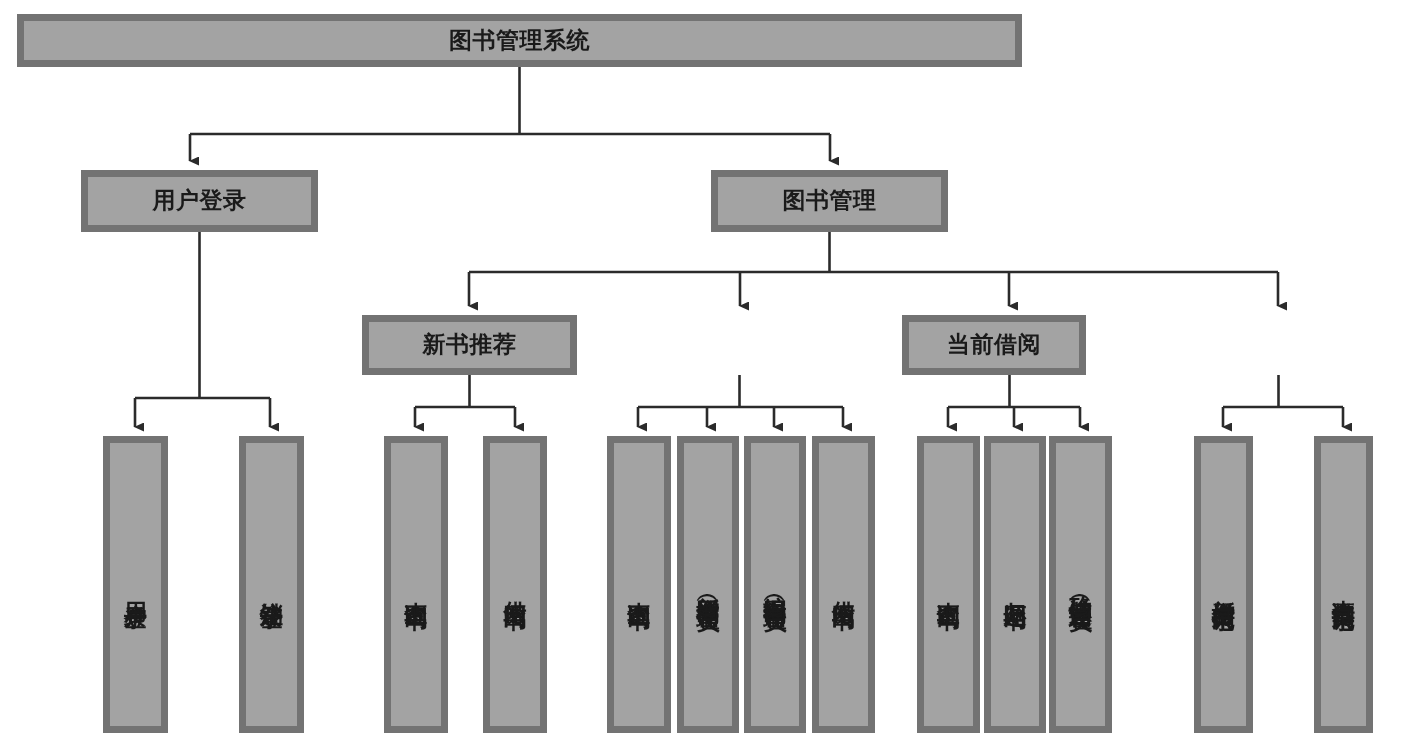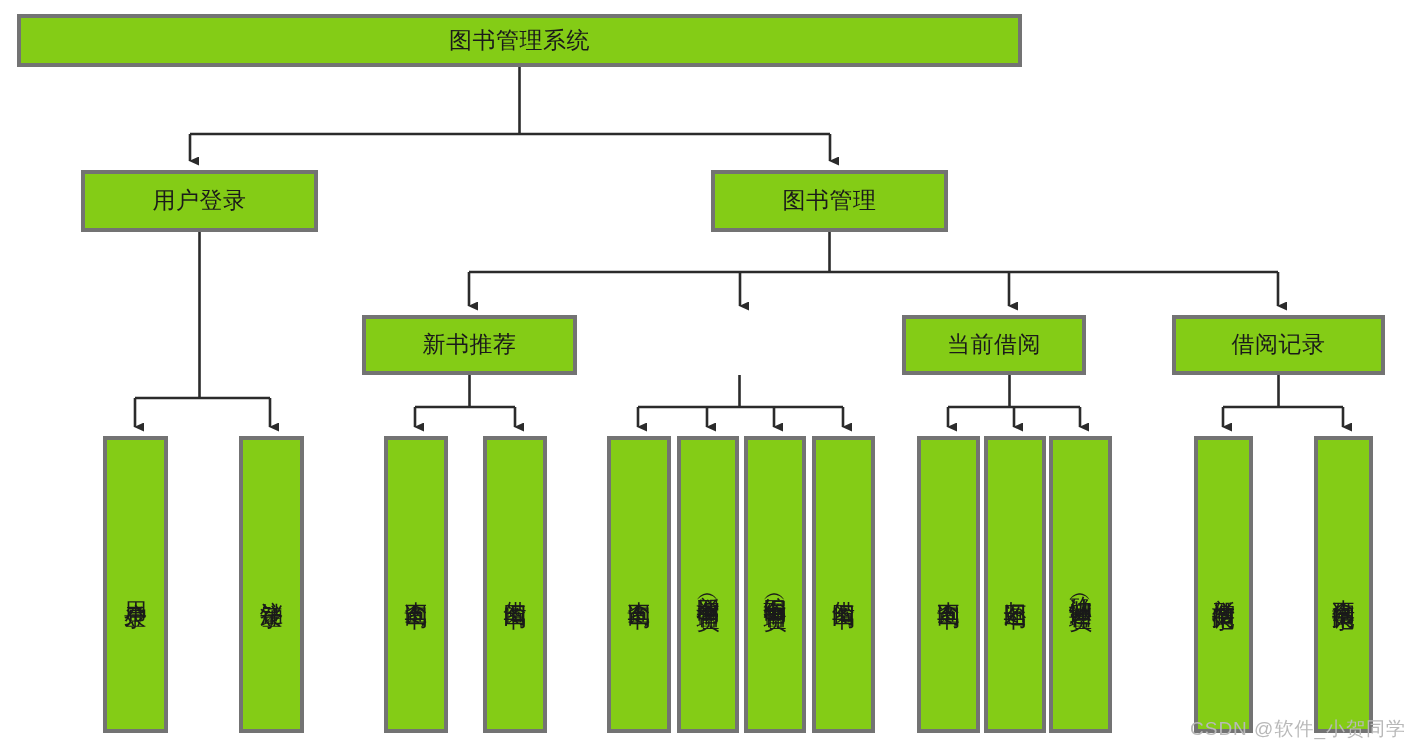--- a/index.html
+++ b/index.html
@@ -22,26 +22,27 @@
     position: absolute;
     left: 0;
     top: 0;
     width: 1405px;
     height: 747px;
     pointer-events: none;
   }
   .node {
     position: absolute;
     box-sizing: border-box;
-    background: #84cc16;
-    border: 4px solid #737373;
+    background: #a3a3a3;
+    border: 7px solid #737373;
     display: flex;
     align-items: center;
     justify-content: center;
     color: #1a1a1a;
+    font-weight: bold;
   }
   .node-label {
     display: block;
     text-align: center;
     line-height: 1.12;
     letter-spacing: 0.5px;
   }
   
   .node.horiz .node-label {
     font-size: 23px;
@@ -142,23 +143,20 @@
 
   <div class="node horiz" style="left:711px; top:170px; width:237px; height:62px;">
     <span class="node-label">图书管理</span>
   </div>
 
 
   <div class="node horiz" style="left:902px; top:315px; width:184px; height:60px;">
     <span class="node-label">当前借阅</span>
   </div>
 
-  <div class="node horiz" style="left:1172px; top:315px; width:213px; height:60px;">
-    <span class="node-label">借阅记录</span>
-  </div>
 
   <div class="node vert" style="left:103px; top:436px; width:65px; height:297px;">
     <span class="node-label">用户登录</span>
   </div>
 
   <div class="node vert" style="left:239px; top:436px; width:65px; height:297px;">
     <span class="node-label">注销登录</span>
   </div>
 
   <div class="node vert" style="left:384px; top:436px; width:64px; height:297px;">
@@ -198,15 +196,14 @@
   </div>
 
   <div class="node vert" style="left:1194px; top:436px; width:59px; height:297px;">
     <span class="node-label">新增借阅记录</span>
   </div>
 
   <div class="node vert" style="left:1314px; top:436px; width:59px; height:297px;">
     <span class="node-label">查询借阅记录</span>
   </div>
 
-  <div class="watermark" style="left:1190px; top:716px;">CSDN @软件_小贺同学</div>
 
 </div>
 
 </body></html>

